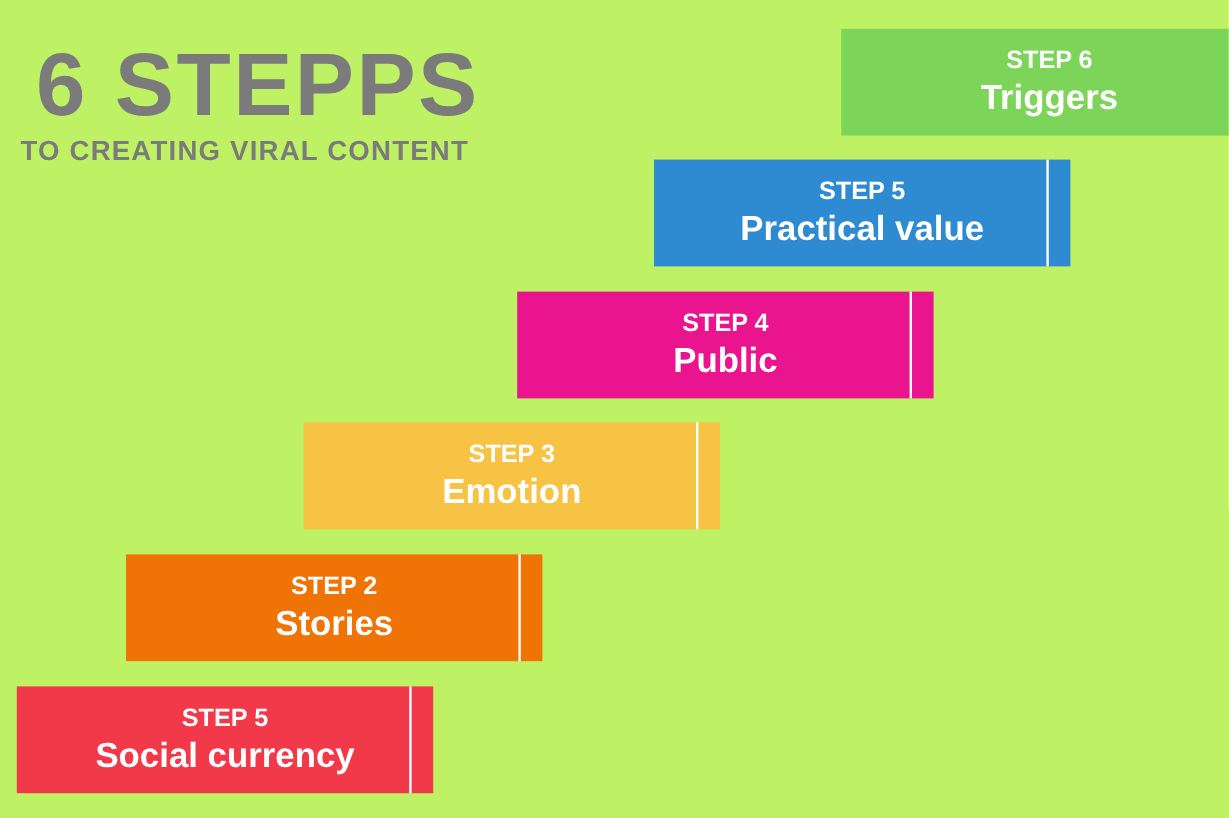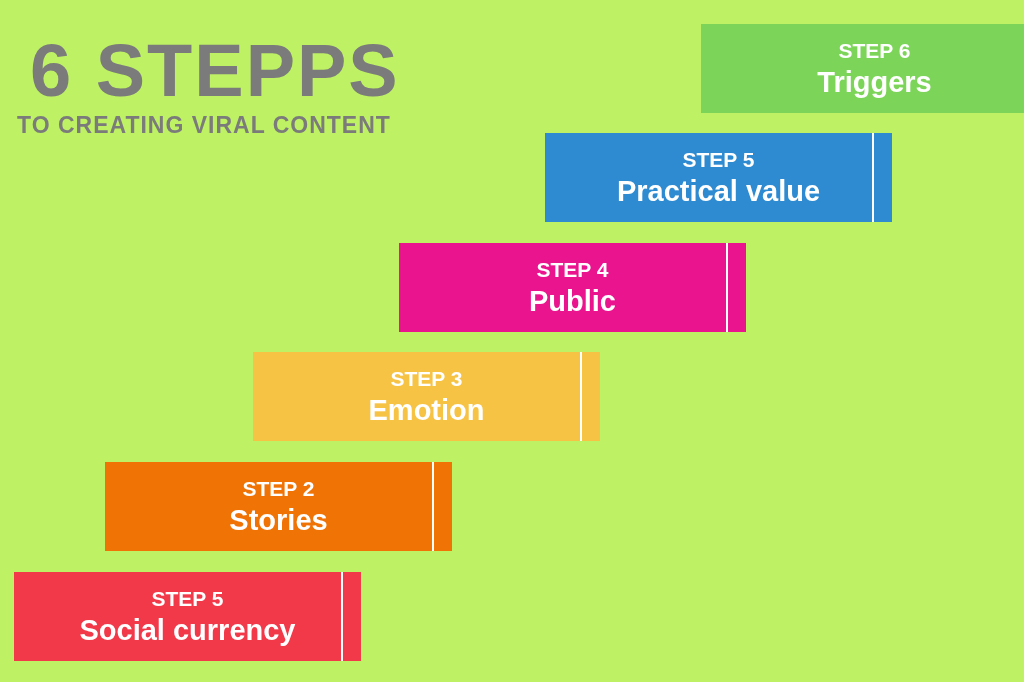--- a/index.html
+++ b/index.html
@@ -91,21 +91,21 @@
     <div class="step-title">Stories</div>
     <span class="stripe"></span>
   </div>
 
   <div class="step s3" style="background-color: rgb(246, 195, 68);">
     <div class="step-label">STEP 3</div>
     <div class="step-title">Emotion</div>
     <span class="stripe"></span>
   </div>
 
-  <div class="step s4" style="background-color: rgb(233, 20, 142);">
+  <div class="step s4" style="background-color: rgb(233, 20, 142); margin-left: 32px;">
     <div class="step-label">STEP 4</div>
     <div class="step-title">Public</div>
     <span class="stripe"></span>
   </div>
 
   <div class="step s5" style="background-color: rgb(46, 139, 210); align-items: center;">
     <div class="step-label">STEP 5</div>
     <div class="step-title">Practical value</div>
     <span class="stripe"></span>
   </div>

